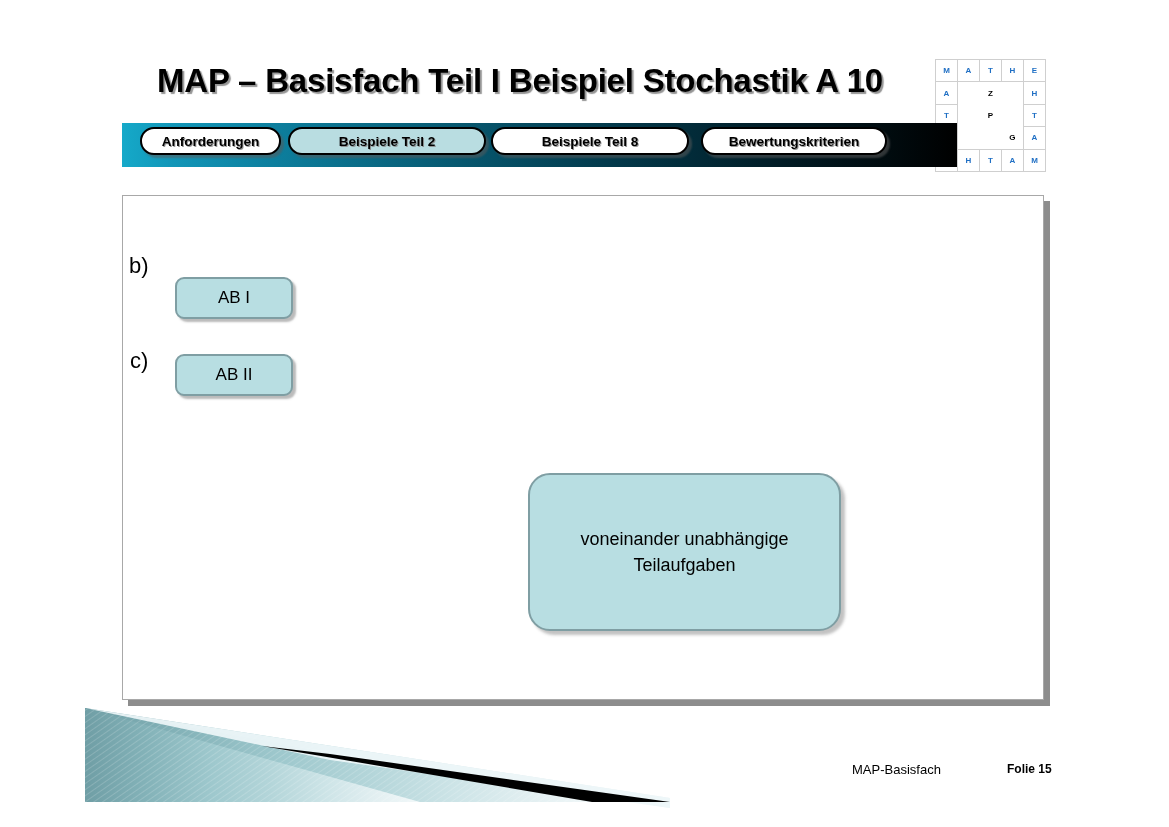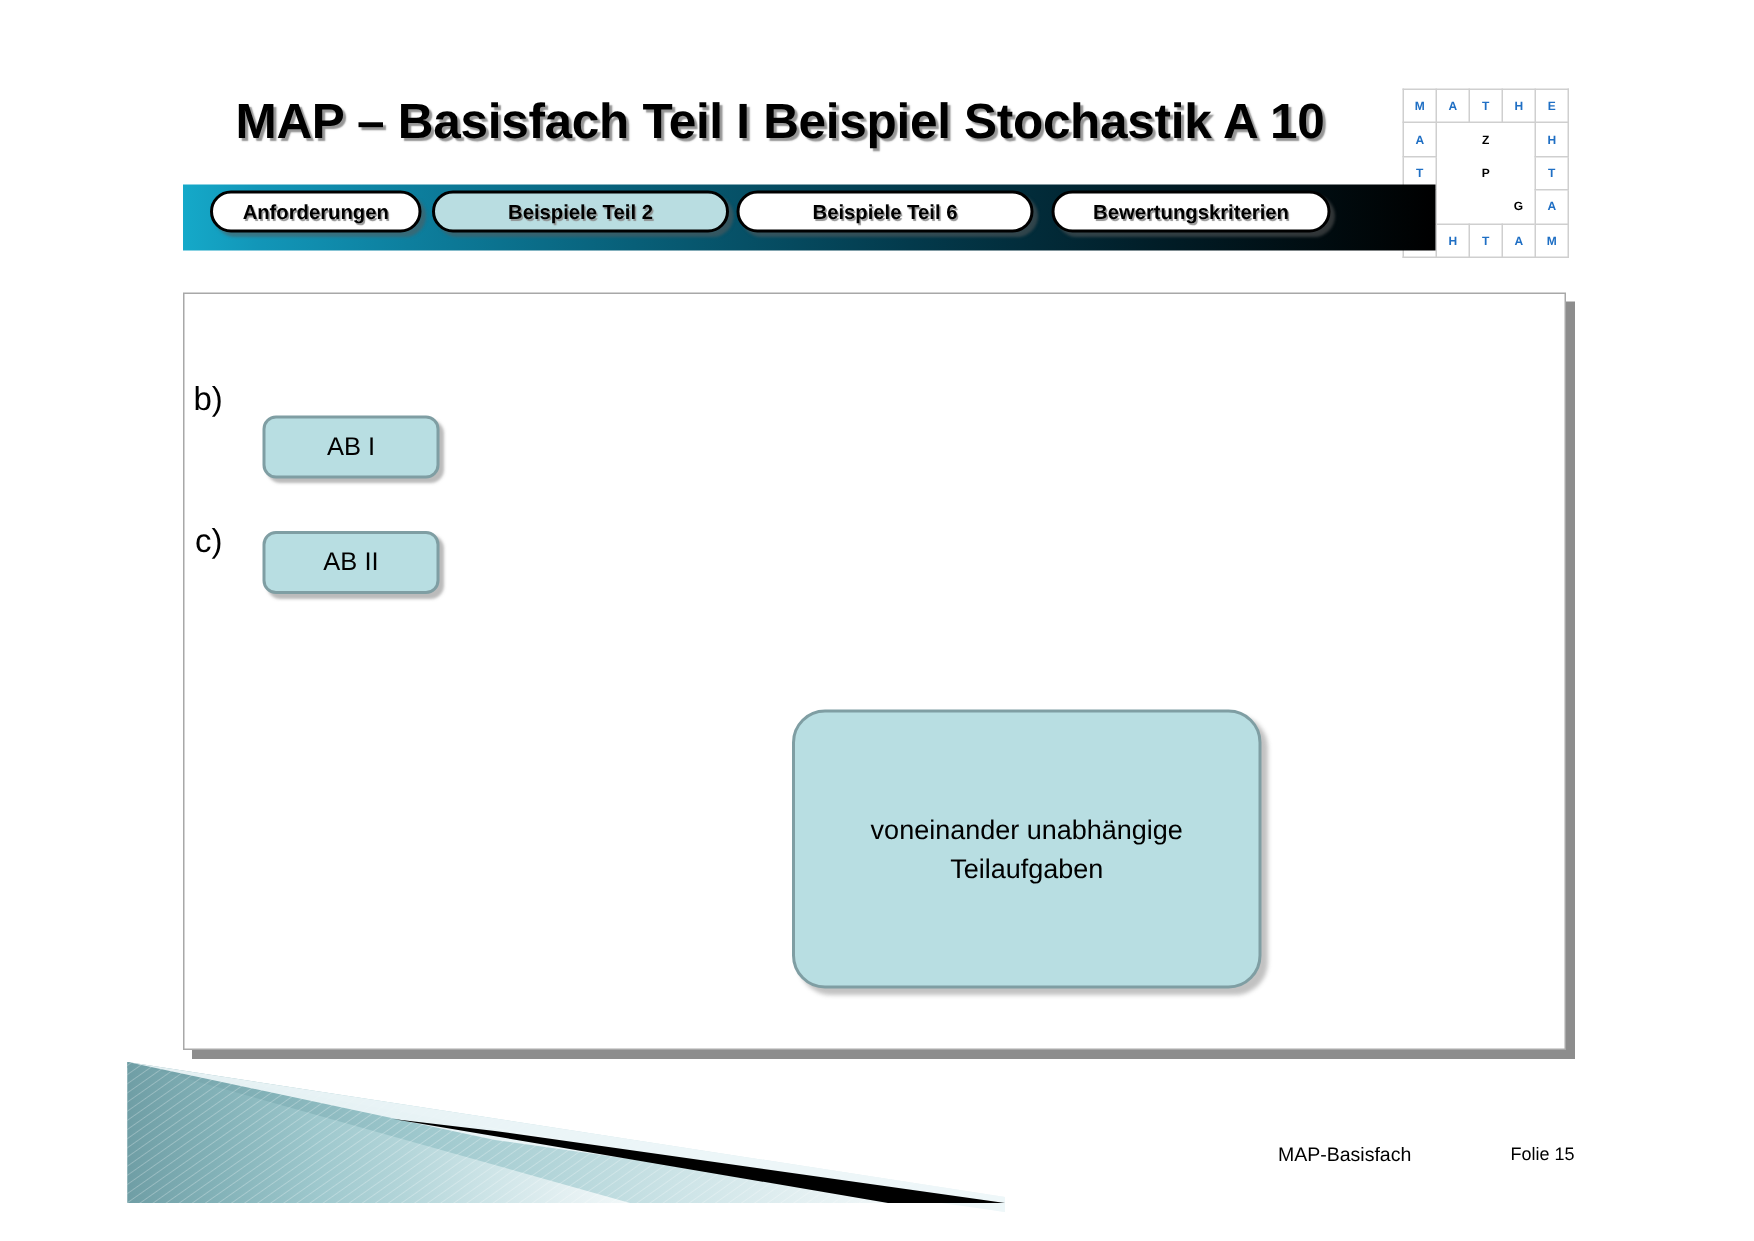--- a/index.html
+++ b/index.html
@@ -135,21 +135,21 @@
   }
   #ab-box-1 { left: 175px; top: 247px; }
   #ab-box-2 { left: 175px; top: 324px; }
 
   
   #callout-box {
     position: absolute;
     left: 528px;
     top: 473px;
     width: 313px;
-    height: 186px;
+    height: 158px;
     background: #b8dee2;
     border: 2px solid #7f9ea3;
     border-radius: 22px;
     display: flex;
     align-items: center;
     justify-content: center;
     text-align: center;
     font-size: 18px;
     line-height: 1.45;
     color: #000000;
@@ -168,21 +168,21 @@
     pointer-events: none;
   }
 
   
   .footer-text {
     position: absolute;
     font-size: 13px;
     color: #000000;
   }
   #footer-label  { left: 852px; top: 762px; }
-  #footer-slide  { left: 1007px; top: 762px; font-size: 12px; }
+  #footer-slide  { left: 1007px; top: 762px; font-size: 12px; font-weight: bold; }
 </style>
 </head>
 <body>
 
 <div id="slide-title">MAP – Basisfach Teil I Beispiel Stochastik A 10</div>
 
 <table id="letter-grid">
   <tbody>
       <tr>
     <td class="edge">M</td>
@@ -218,21 +218,21 @@
     <td class="edge">T</td>
     <td class="edge">A</td>
     <td class="edge">M</td>
   </tr>
 </tbody>
   </table>
 
 <div id="tab-bar">
   <div class="tab light" id="tab-anforderungen">Anforderungen</div>
   <div class="tab teal" id="tab-beispiele-teil-1">Beispiele Teil 2</div>
-  <div class="tab light" id="tab-beispiele-teil-2">Beispiele Teil 6</div>
+  <div class="tab light" id="tab-beispiele-teil-2">Beispiele Teil 8</div>
   <div class="tab light" id="tab-bewertungskriterien">Bewertungskriterien</div>
 </div>
 
 <div id="content-panel"></div>
 
 <div class="item-label" id="label-b">b)</div>
 <div class="ab-box" id="ab-box-1">AB I</div>
 
 <div class="item-label" id="label-c">c)</div>
 <div class="ab-box" id="ab-box-2">AB II</div>

